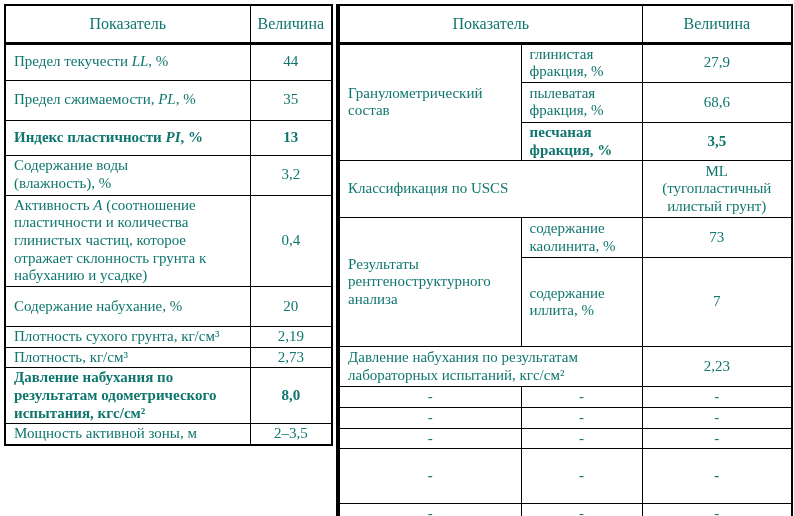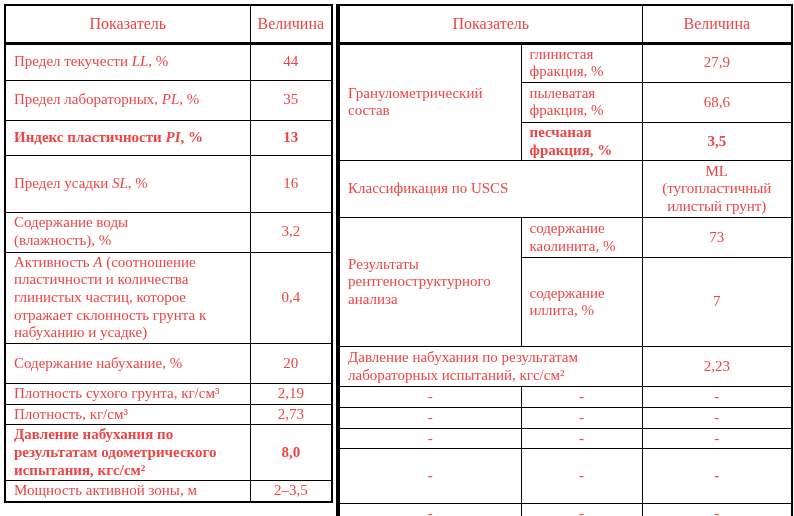--- a/index.html
+++ b/index.html
@@ -1,18 +1,18 @@
 <!DOCTYPE html>
 <html><head>
 <meta charset="utf-8">
 <style>
   html,body{margin:0;padding:0;background:#ffffff;}
   .page{
     width:794px;height:516px;background:#ffffff;position:relative;
-    font-family:"Liberation Serif","DejaVu Serif",serif;color:#ef4444;
+    font-family:"Liberation Serif","DejaVu Serif",serif;color:#0f766e;
     overflow:hidden;
   }
   table.tbl{
     border-collapse:collapse;table-layout:fixed;position:absolute;top:4px;
     border:2px solid #000;
   }
   table.tbl-left{left:4px;width:327px;}
   table.tbl-right{left:336px;width:454px;border-left:4px solid #000;}
   .tbl th{
     font-size:16px;font-weight:normal;text-align:center;vertical-align:middle;
@@ -43,30 +43,26 @@
         <th>Показатель</th>
         <th>Величина</th>
       </tr>
     </thead>
     <tbody>
       <tr class="rh37">
         <td class="lbl"><span>Предел текучести </span><i>LL</i><span>, %</span></td>
         <td class="val">44</td>
       </tr>
       <tr class="rh40">
-        <td class="lbl"><span>Предел лабораторных, </span><i>PL</i><span>, %</span></td>
+        <td class="lbl"><span>Предел сжимаемости, </span><i>PL</i><span>, %</span></td>
         <td class="val">35</td>
       </tr>
       <tr class="rh35">
         <td class="lbl"><span>Индекс пластичности </span><i>PI</i><span>, %</span></td>
         <td class="val">13</td>
-      </tr>
-      <tr class="rh57">
-        <td class="lbl"><span>Предел усадки </span><i>SL</i><span>, %</span></td>
-        <td class="val">16</td>
       </tr>
       <tr class="rh40">
         <td class="lbl">Содержание воды
 (влажность), %</td>
         <td class="val">3,2</td>
       </tr>
       <tr class="rh89">
         <td class="lbl"><span>Активность </span><i>A</i><span> (соотношение
 пластичности и количества
 глинистых частиц, которое

